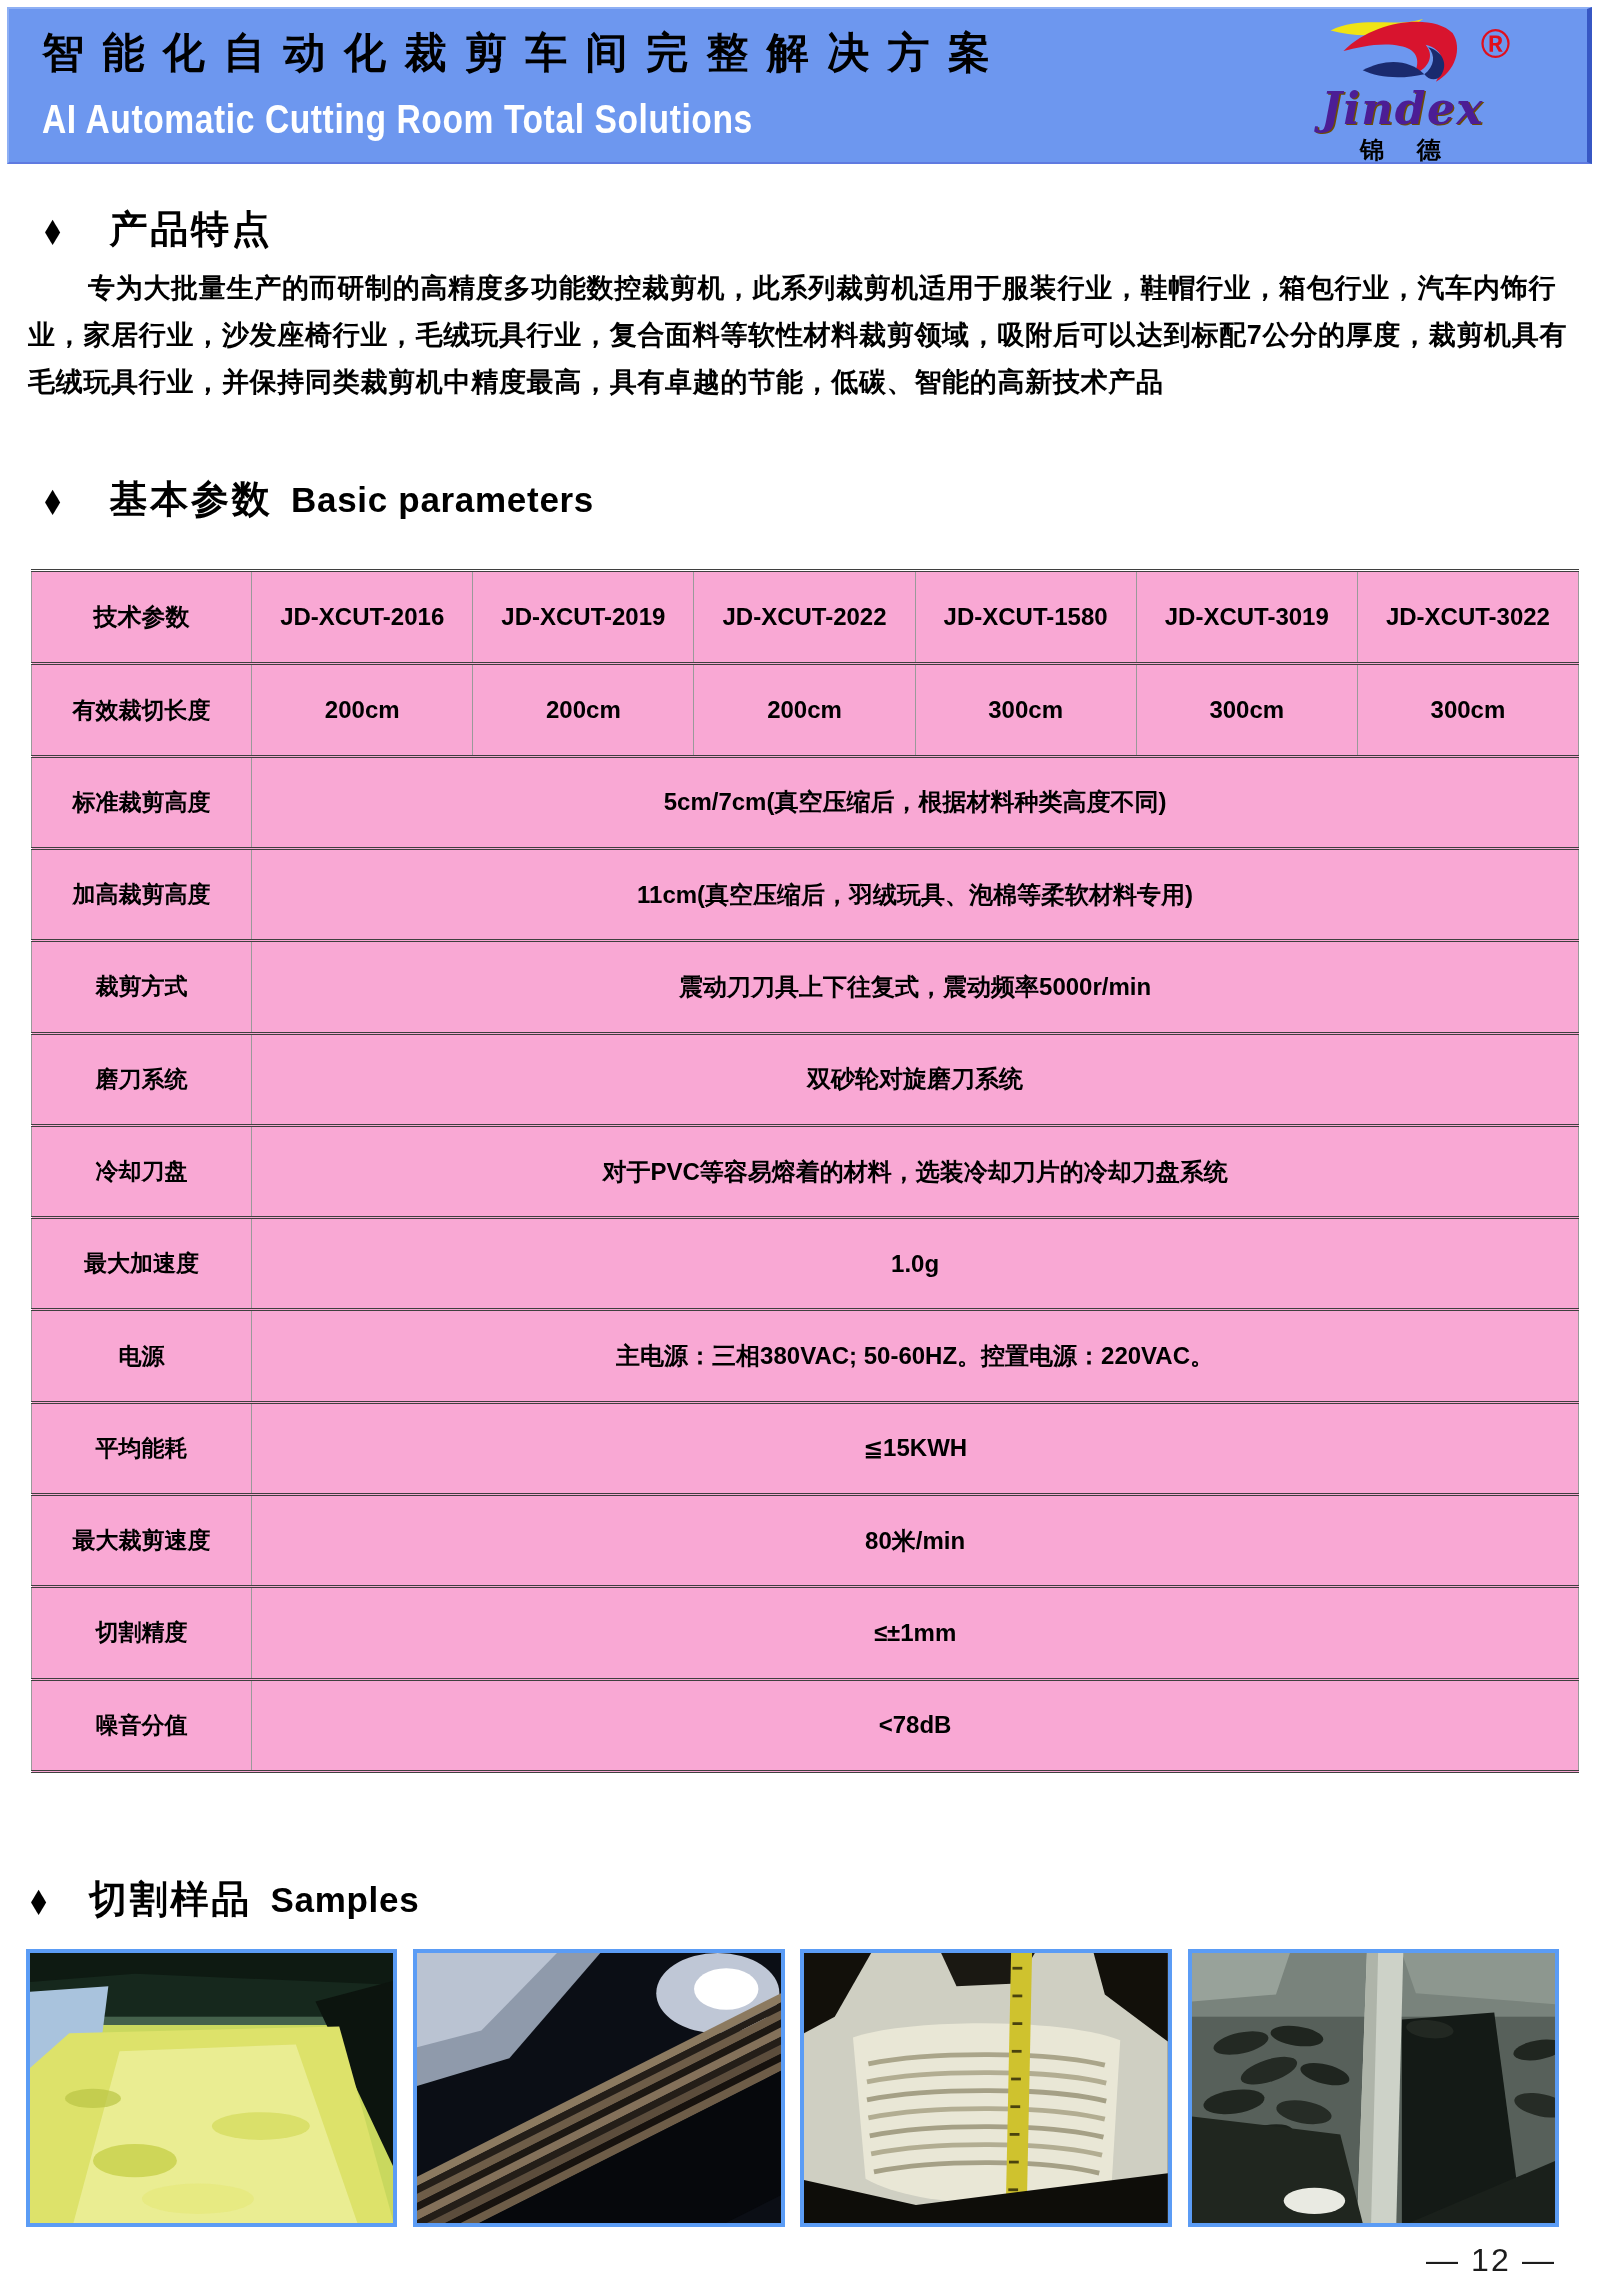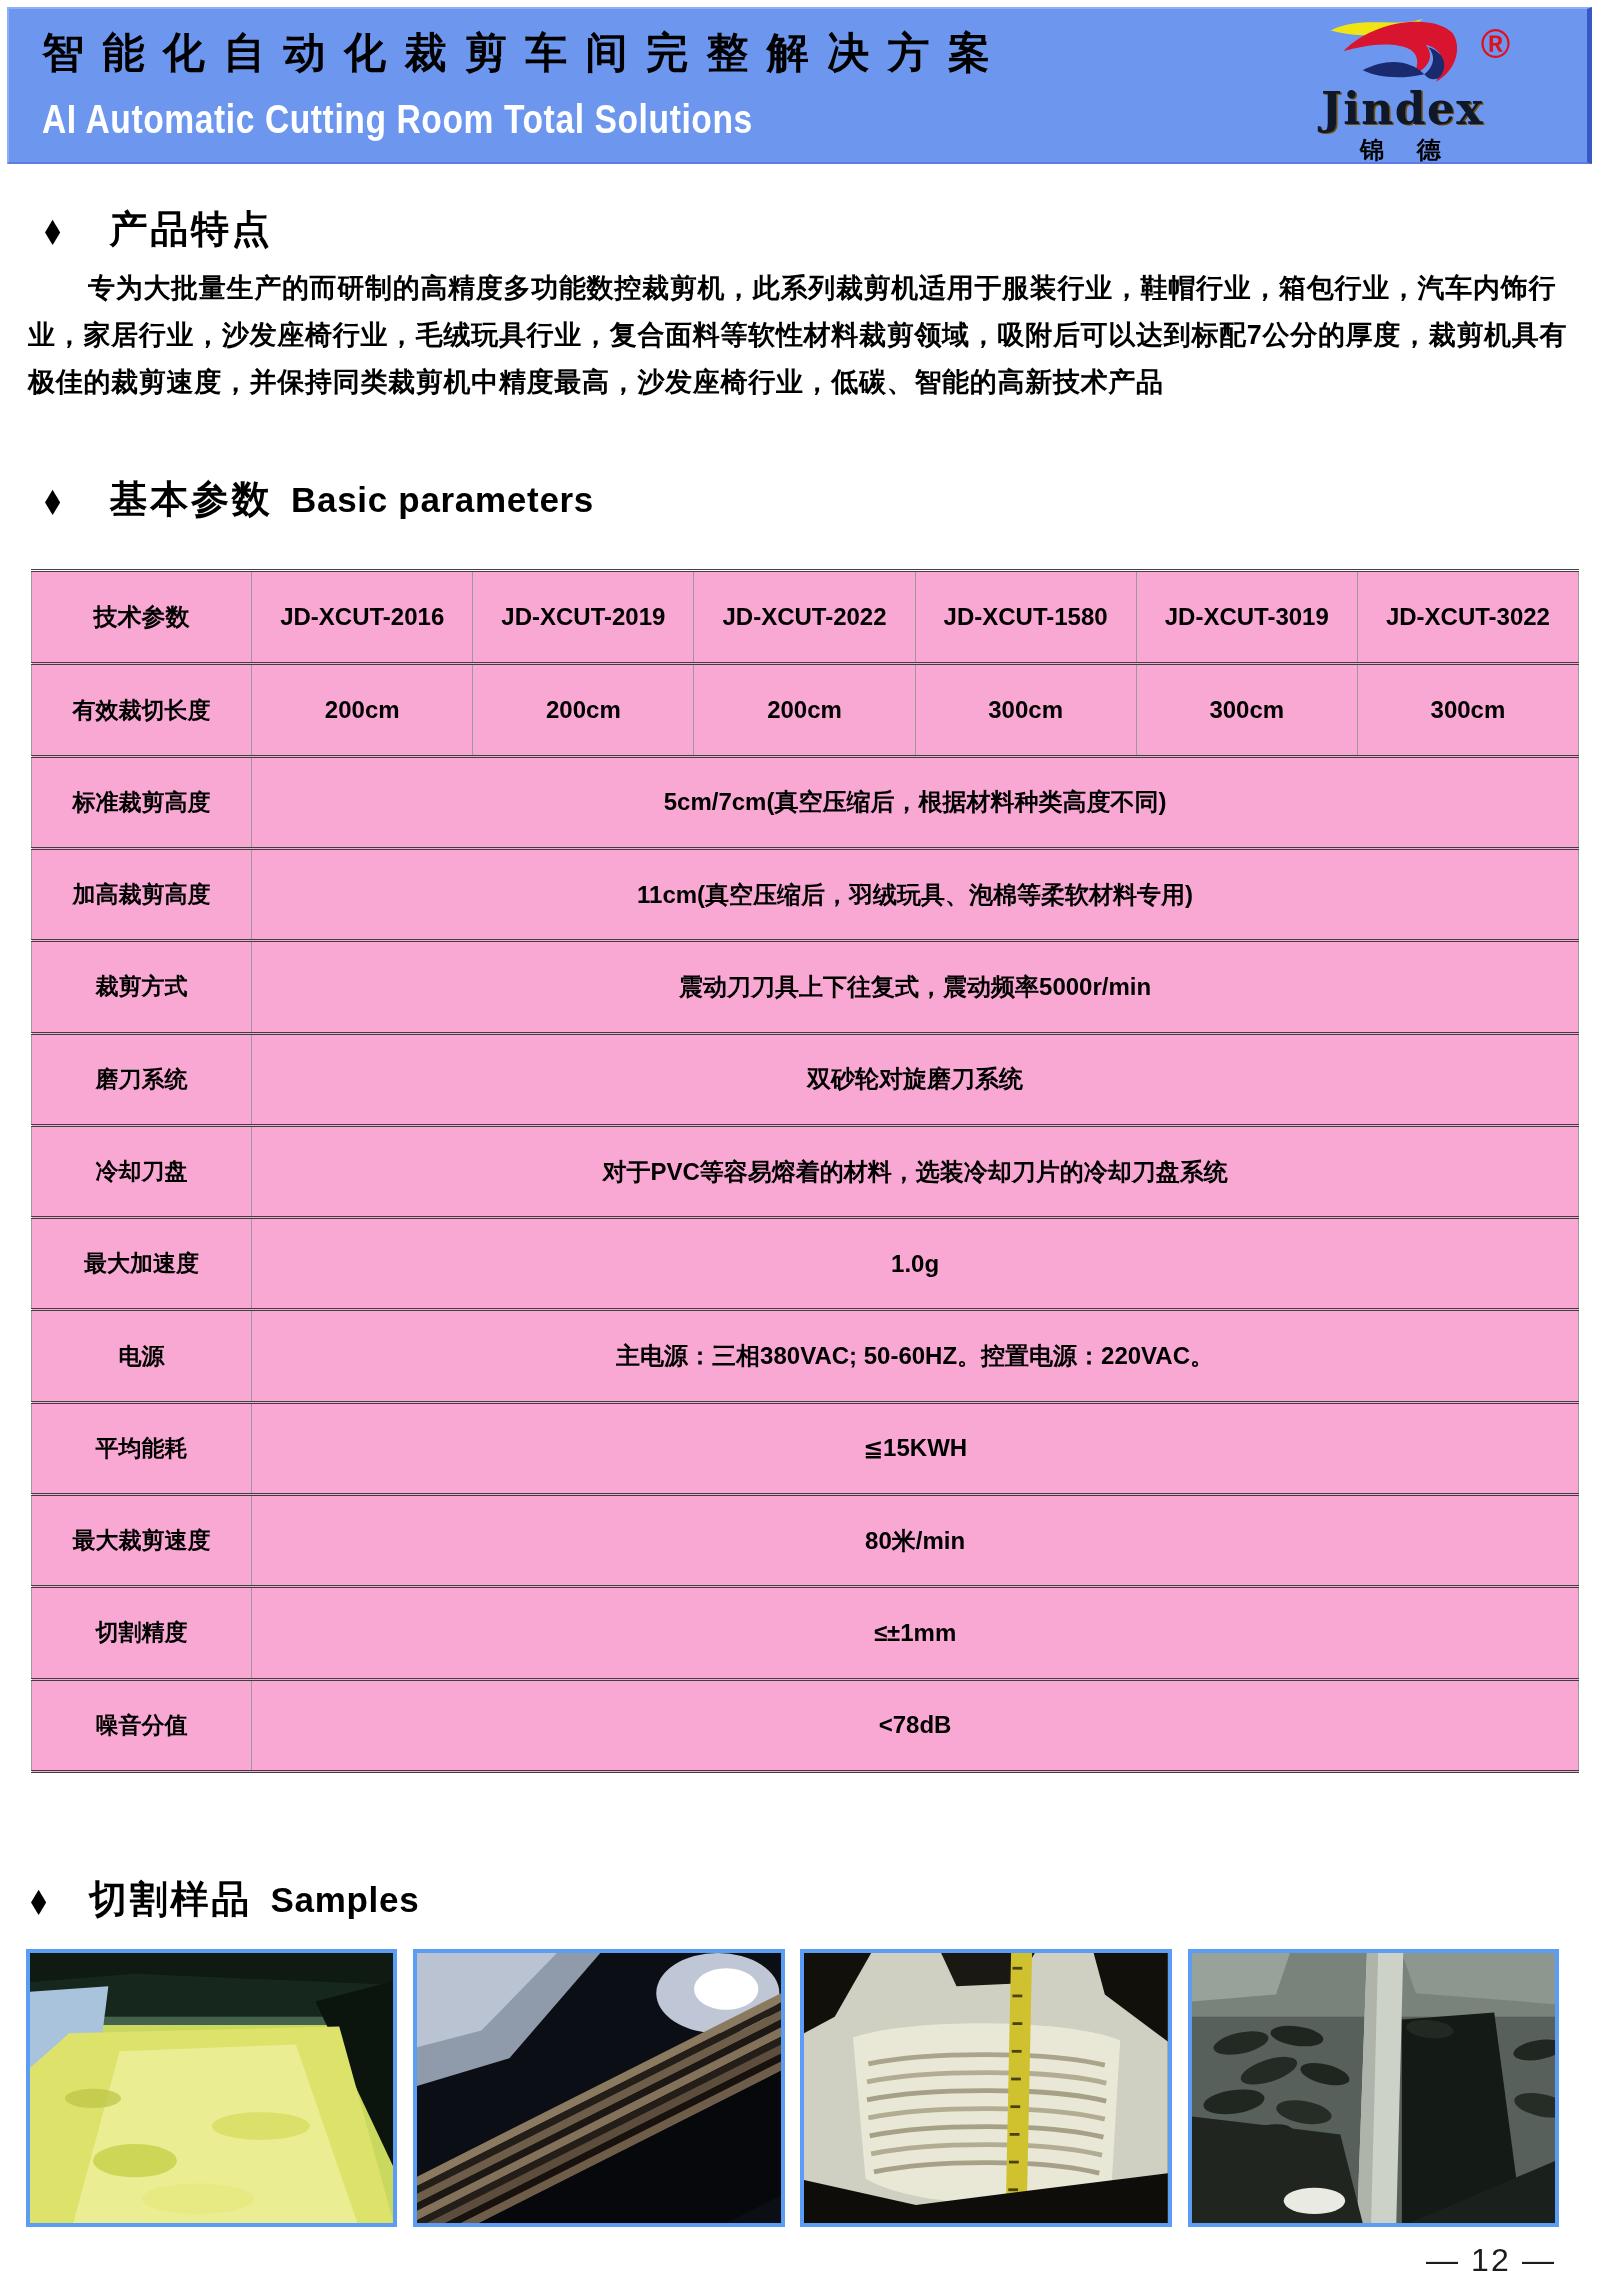--- a/index.html
+++ b/index.html
@@ -22,22 +22,22 @@
   .banner-en{
     position:absolute;left:33px;top:87px;font-size:41px;font-weight:bold;color:#fff;
     white-space:nowrap;transform:scaleX(.82);transform-origin:left top;letter-spacing:0.7px;
   }
 
   
   .logo{position:absolute;right:71px;top:1.4px;width:227px;text-align:center;}
   .logo .swoosh{display:block;margin:0 auto;width:179px;height:77px;}
   .logo .reg{position:absolute;right:5.7px;top:14px;font-size:40px;font-weight:bold;color:#e0101c;line-height:1;}
   .logo .brand{
-    font-family:"DejaVu Serif","Liberation Serif",serif;font-weight:bold;
-    font-size:44px;line-height:1.02;color:#0f172a;text-shadow:1.4px 1.4px 0 #6e4c05;letter-spacing:1.4px;
+    font-family:"DejaVu Serif","Liberation Serif",serif;font-style:italic;font-weight:bold;
+    font-size:44px;line-height:1.02;color:#4c1d95;text-shadow:1.4px 1.4px 0 #6e4c05;letter-spacing:1.4px;
   }
   .logo .brand-zh{font-size:24px;font-weight:bold;color:#000000;margin-top:1.4px;letter-spacing:4.3px;}
 
   
   .sec-head{position:absolute;display:flex;align-items:center;font-weight:bold;color:#000;white-space:nowrap;}
   .sec-head .diamond{font-size:33px;display:inline-block;transform:scaleX(.6);}
   .sec-head .t-zh{font-size:38px;margin-left:44px;letter-spacing:2.8px;}
   .sec-head .t-en{font-size:35px;margin-left:18.4px;letter-spacing:0.7px;}
   .head-features{left:40px;top:204px;}
   .head-params{left:40px;top:474px;}
@@ -98,21 +98,21 @@
     </div>
   </div>
 
   <div class="sec-head head-features">
     <span class="diamond">◆</span>
     <span class="t-zh">产品特点</span>
   </div>
   <div class="features-text">
     <div class="pline indent">专为大批量生产的而研制的高精度多功能数控裁剪机，此系列裁剪机适用于服装行业，鞋帽行业，箱包行业，汽车内饰行</div>
     <div class="pline">业，家居行业，沙发座椅行业，毛绒玩具行业，复合面料等软性材料裁剪领域，吸附后可以达到标配7公分的厚度，裁剪机具有</div>
-    <div class="pline">极佳的裁剪速度，并保持同类裁剪机中精度最高，沙发座椅行业，低碳、智能的高新技术产品</div>
+    <div class="pline">毛绒玩具行业，并保持同类裁剪机中精度最高，具有卓越的节能，低碳、智能的高新技术产品</div>
   </div>
 
   <div class="sec-head head-params">
     <span class="diamond">◆</span>
     <span class="t-zh">基本参数</span>
     <span class="t-en">Basic parameters</span>
   </div>
 
   <table class="params-table">
     <colgroup>

